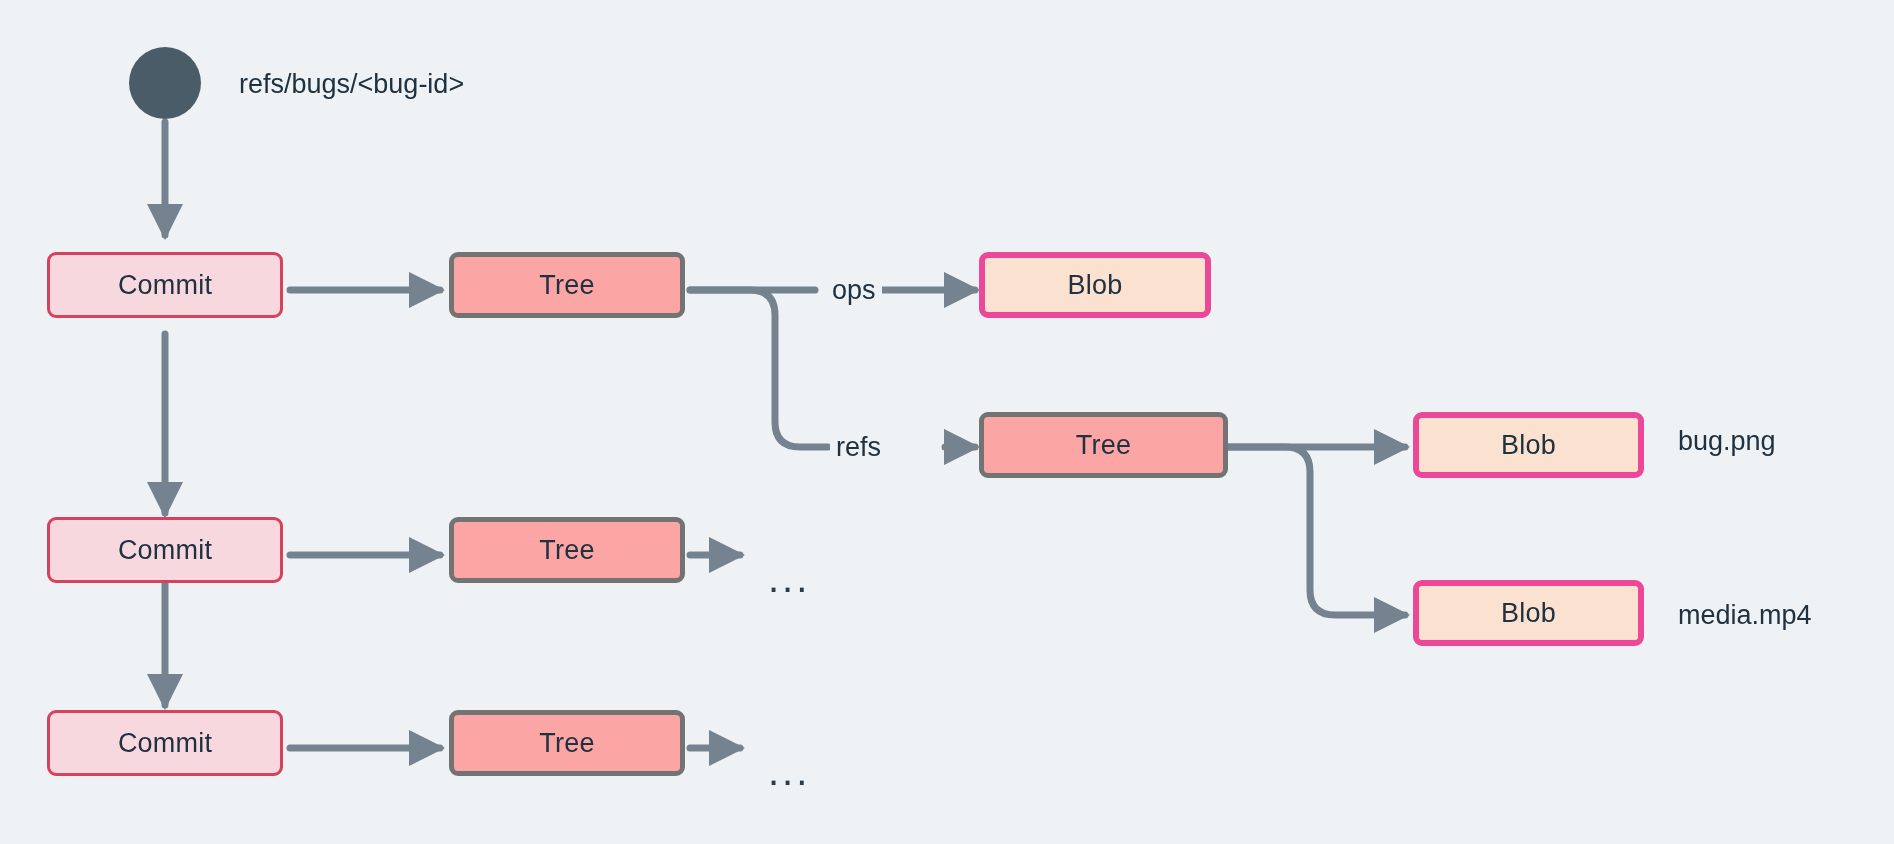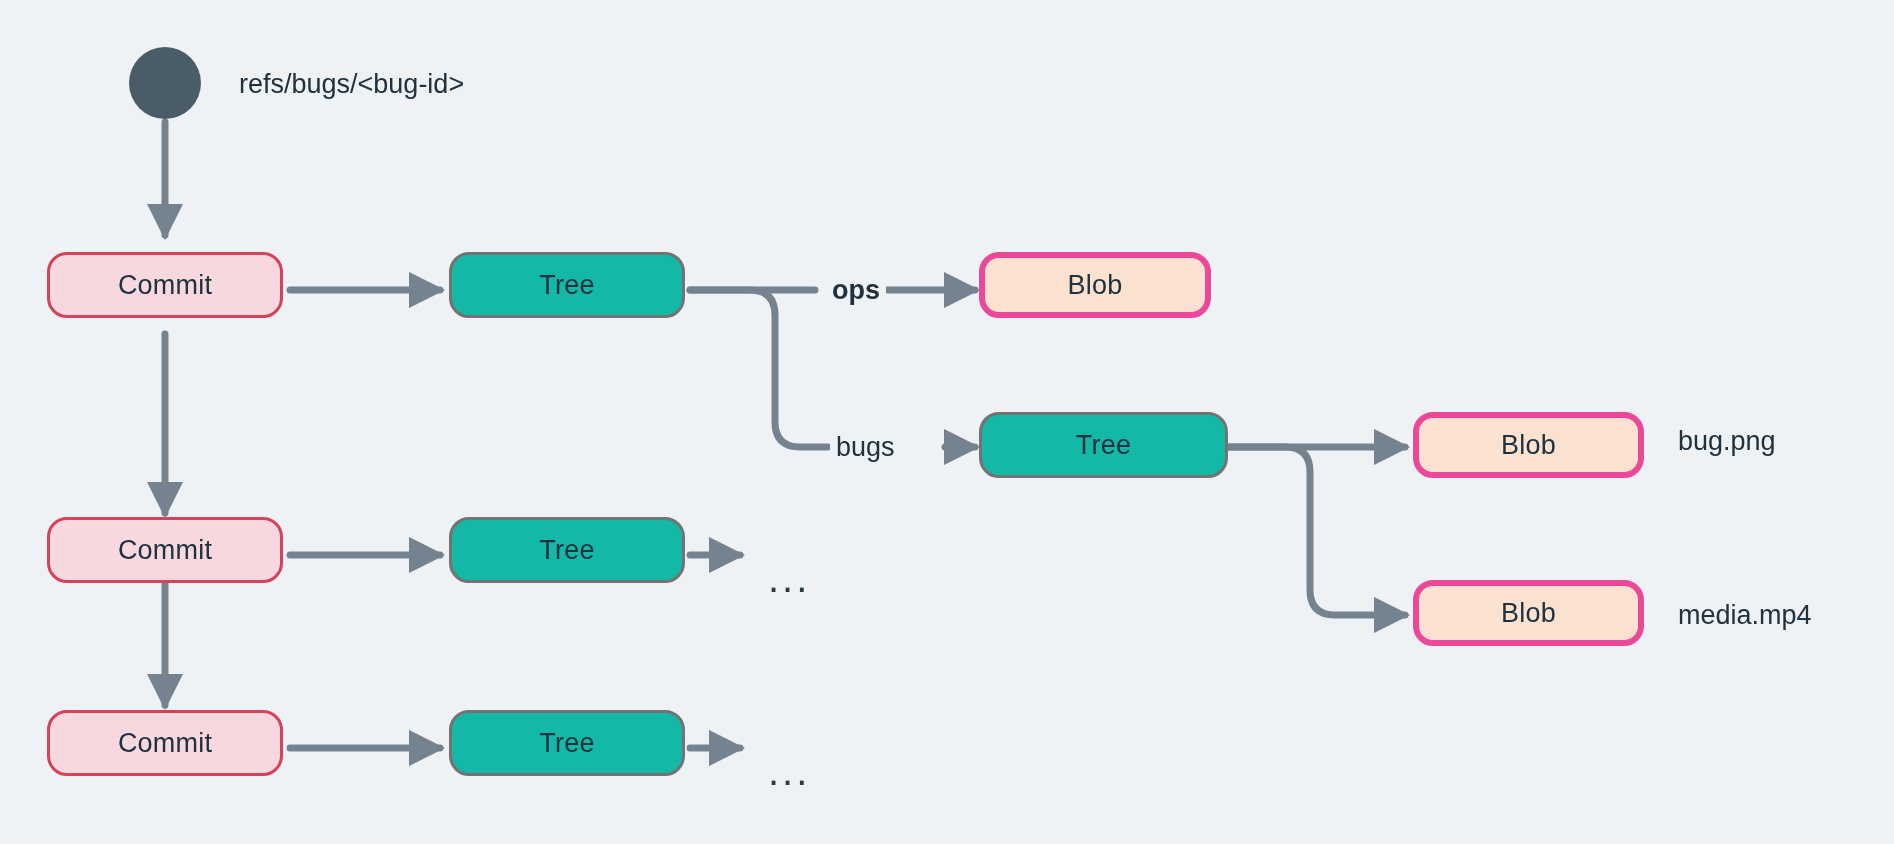--- a/index.html
+++ b/index.html
@@ -9,28 +9,28 @@
     font-family:"Liberation Sans","DejaVu Sans",sans-serif;
     overflow:hidden;
   }
   #canvas{position:relative;width:1894px;height:605px;}
   svg#wires{position:absolute;left:0;top:0;width:1894px;height:844px;}
 
   .node{
     position:absolute;
     box-sizing:border-box;
     display:flex;align-items:center;justify-content:center;
-    border-radius:20px;
+    border-radius:9px;
     font-size:27px;
     color:#20313f;
     letter-spacing:.2px;
     text-align:center;
   }
   .node.commit{background:#f7d8de;border:3px solid #d6415c;}
-  .node.tree{background:#14b8a6;border:3px solid #737373;}
+  .node.tree{background:#fca5a5;border:5px solid #737373;}
   .node.blob{background:#fbe2d0;border:6px solid #ec4899;}
 
   .ref-dot{
     position:absolute;
     width:72px;height:72px;border-radius:50%;
     background:#4a5c68;
   }
   .plain-label{
     position:absolute;
     font-size:27px;
@@ -120,22 +120,22 @@
   <div class="node tree" style="left:449px;top:517px;width:236px;height:66px;">
     <span>Tree</span>
   </div>
   <div class="node tree" style="left:449px;top:710px;width:236px;height:66px;">
     <span>Tree</span>
   </div>
 
   <div class="ellipsis" style="left:768px;top:558px;">...</div>
   <div class="ellipsis" style="left:768px;top:751px;">...</div>
 
-  <div class="edge-label" style="left:826px;top:277px;font-weight:bold;">ops</div>
-  <div class="edge-label" style="left:830px;top:434px;">bugs</div>
+  <div class="edge-label" style="left:826px;top:277px;">ops</div>
+  <div class="edge-label" style="left:830px;top:434px;">refs</div>
 
   <div class="node blob" style="left:979px;top:252px;width:232px;height:66px;">
     <span>Blob</span>
   </div>
 
   <div class="node tree" style="left:979px;top:412px;width:249px;height:66px;">
     <span>Tree</span>
   </div>
 
   <div class="node blob" style="left:1413px;top:412px;width:231px;height:66px;">

